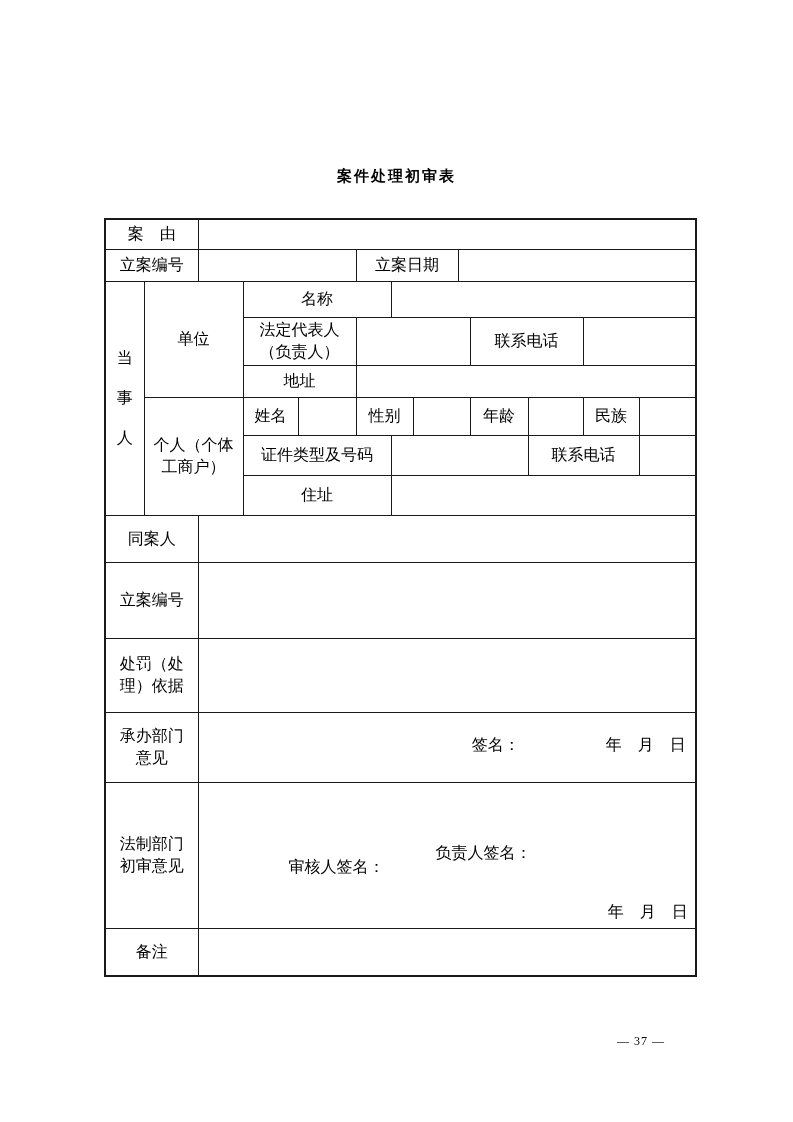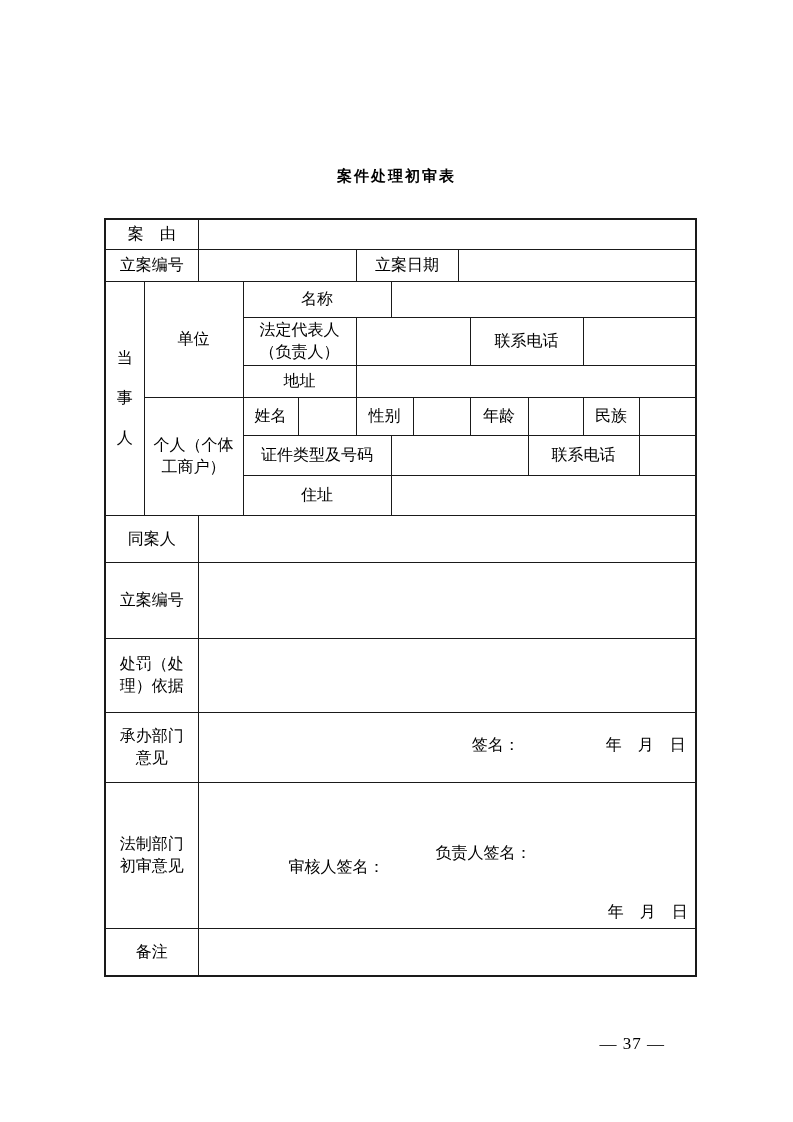--- a/index.html
+++ b/index.html
@@ -85,21 +85,21 @@
   tr.r8  { height:40px; }
   tr.r9  { height:47px; }
   tr.r10 { height:76px; }
   tr.r11 { height:74px;padding-left:46px; }
   tr.r12 { height:70px; }
   tr.r13 { height:146px; }
   tr.r14 { height:48px; }
   
   .page-number {
     position:absolute; top:1034px; right:128px;
-    font-size:17px;
+    font-size:12px;
     letter-spacing:1px;
     white-space:nowrap;
   }
 </style>
 </head>
 <body>
 
 <div class="page">
 
   <div class="subtitle">案件处理初审表</div>

